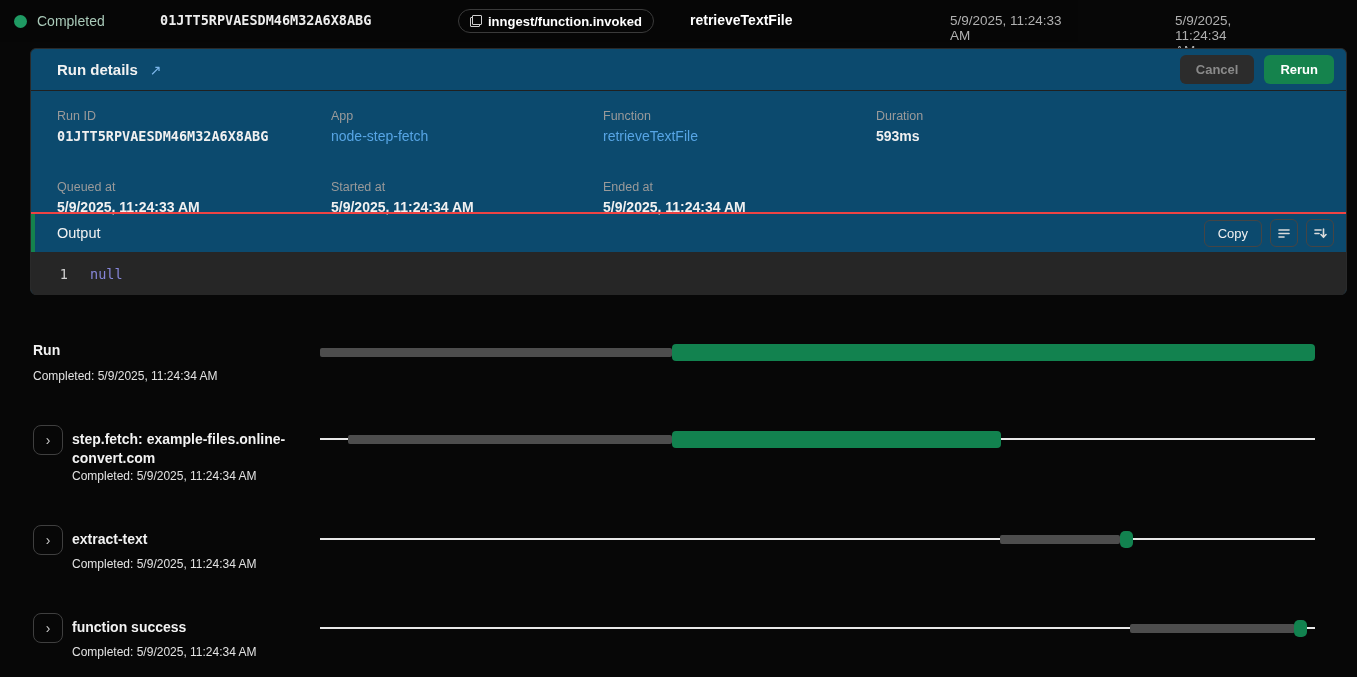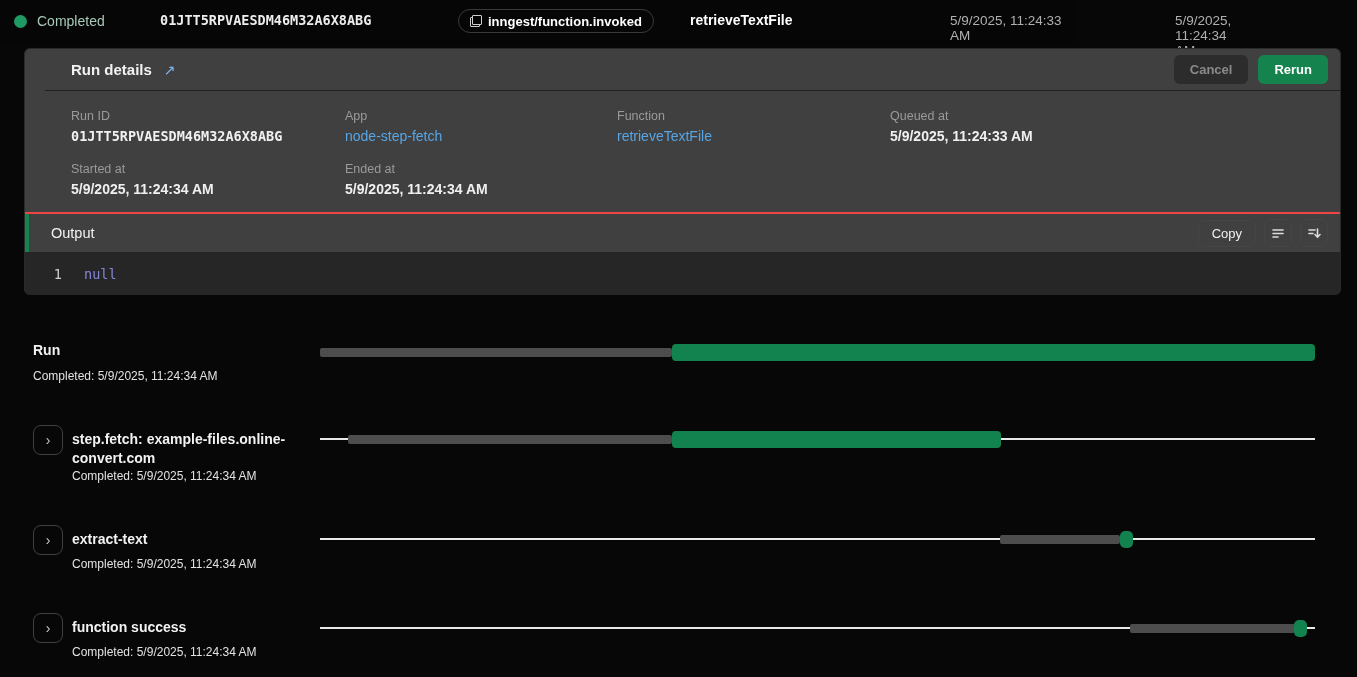--- a/index.html
+++ b/index.html
@@ -19,33 +19,33 @@
   .copy-glyph { width:12px; height:12px; position:relative; }
   .copy-glyph::before, .copy-glyph::after { content:""; position:absolute; width:8px; height:8px;
                  border:1.3px solid #cfcfcf; border-radius:1px; }
   .copy-glyph::before { left:0; bottom:0; }
   .copy-glyph::after { right:0; top:0; background:#060606; }
   .topbar-fn { position:absolute; left:690px; top:12px; font-size:14px; font-weight:bold; color:#fff; }
   .topbar-ts1 { position:absolute; left:950px; top:13px; font-size:13.5px; color:#b0b0b0; }
   .topbar-ts2 { position:absolute; left:1175px; top:13px; font-size:13.5px; color:#b0b0b0; }
 
   
-  .panel { position:absolute; left:24px; top:48px; width:1317px; height:247px;
-           border:1px solid #2a2a2a; border-radius:6px; background:#404040;padding-left:20px; }
+  .panel { position:absolute; left:30px; top:48px; width:1317px; height:247px;
+           border:1px solid #2a2a2a; border-radius:6px; background:#0c4a6e; }
   .panel-header { position:relative; height:42px; border-bottom:1px solid #202020;
                   display:flex; align-items:center; padding:0 12px 0 26px; }
   .panel-title { font-size:15px; font-weight:bold; color:#f2f2f2; }
   .ext-arrow { margin-left:12px; color:#7cb6ea; font-size:14px; cursor:pointer; }
   .header-actions { margin-left:auto; display:flex; gap:10px; }
   .btn { border:none; border-radius:6px; font-size:13px; font-weight:bold; padding:7px 16px; cursor:pointer; }
   .btn-cancel { background:#2c2c2c; color:#8a8a8a; }
   .btn-rerun { background:#15834d; color:#ffffff; }
 
   .detail-grid { display:grid; grid-template-columns:274px 272px 273px 1fr;
-                 padding:18px 0 0 26px; row-gap:18px; }
+                 padding:18px 0 0 26px; row-gap:36px; }
   .field-label { font-size:12.5px; color:#9a9a9a; margin-bottom:5px; }
   .field-value { font-size:14px; font-weight:bold; color:#f0f0f0; }
   .field-value.mono { font-family:"DejaVu Sans Mono", monospace; font-weight:bold; font-size:13.5px; }
   .field-value.link { color:#57a5e5; font-weight:normal; cursor:pointer; }
 
   .output-header { position:absolute; left:0; top:163px; width:100%; height:40px;
                    border-top:2px solid #ef4444; display:flex; align-items:center; padding:0 12px 0 26px; }
   .output-accent { position:absolute; left:0; top:0; width:4px; height:100%; background:#15834d; }
   .output-title { font-size:14.5px; color:#f2f2f2; }
   .output-actions { margin-left:auto; display:flex; gap:8px; align-items:center; }
@@ -107,20 +107,24 @@
       <div class="field-label">Run ID</div>
       <div class="field-value mono">01JTT5RPVAESDM46M32A6X8ABG</div>
     </div>
     <div>
       <div class="field-label">App</div>
       <div class="field-value link">node-step-fetch</div>
     </div>
     <div>
       <div class="field-label">Function</div>
       <div class="field-value link">retrieveTextFile</div>
+    </div>
+    <div>
+      <div class="field-label">Duration</div>
+      <div class="field-value">593ms</div>
     </div>
     <div>
       <div class="field-label">Queued at</div>
       <div class="field-value">5/9/2025, 11:24:33 AM</div>
     </div>
     <div>
       <div class="field-label">Started at</div>
       <div class="field-value">5/9/2025, 11:24:34 AM</div>
     </div>
     <div>

